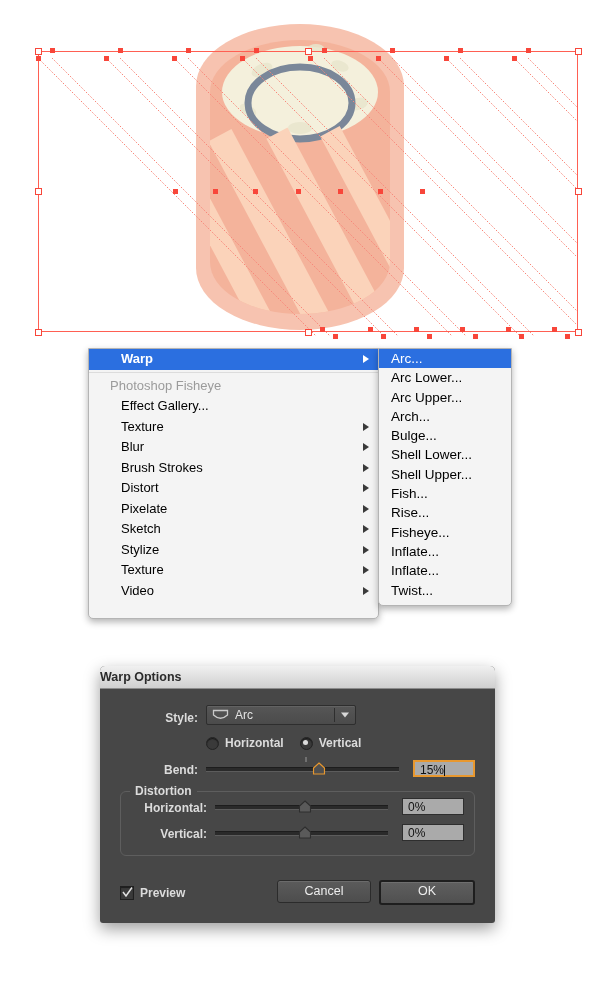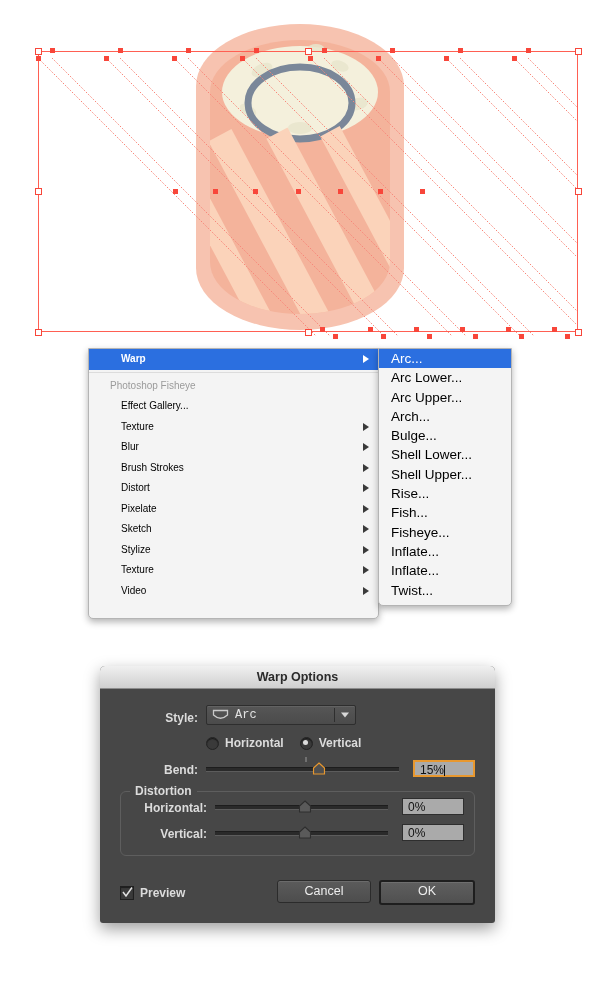--- a/index.html
+++ b/index.html
@@ -18,21 +18,21 @@
   .selbox{position:absolute;left:38px;top:51px;width:540px;height:281px;
           border:1px solid #ff5f52;box-sizing:border-box;pointer-events:none;}
   .handle{position:absolute;width:7px;height:7px;background:#ffffff;border:1px solid #f8463a;box-sizing:border-box;}
   .meshpt{position:absolute;width:5px;height:5px;background:#f8463a;}
 
   
   #menu{
     position:absolute;left:88px;top:348px;width:289px;
     background:#f4f4f4;border:1px solid #b4b4b4;border-radius:0 0 5px 5px;
     box-shadow:0 3px 7px rgba(0,0,0,.30);
-    font-size:10px;color:#000;
+    font-size:13px;color:#000;
     padding-bottom:5px;
   }
   .m-row{position:relative;height:20.5px;line-height:20.5px;padding-left:32px;
          white-space:nowrap;box-sizing:border-box;}
   .m-row.sel{background:#2b6fe0;color:#fff;font-weight:bold;}
   .m-head{color:#9b9b9b;padding-left:21px;}
   .m-sep{height:1px;background:#dcdcdc;margin:2px 0 3px 0;}
   .m-arrow{position:absolute;right:9px;top:50%;transform:translateY(-50%);
            width:0;height:0;border-left:6px solid #3a3a3a;
            border-top:4.5px solid transparent;border-bottom:4.5px solid transparent;}
@@ -49,37 +49,37 @@
   .s-row{height:19.3px;line-height:19.3px;padding-left:12px;white-space:nowrap;}
   .s-row.sel{background:#2b6fe0;color:#fff;}
 
   
   #dialog{
     position:absolute;left:100px;top:666px;width:395px;
     background:#474747;border-radius:5px 5px 3px 3px;
     box-shadow:0 6px 16px rgba(0,0,0,.38);
     font-size:12px;color:#d6d6d6;overflow:hidden;
   }
-  #titlebar{height:22px;line-height:22px;text-align:center;
+  #titlebar{height:22px;line-height:22px;
     background:linear-gradient(#f0f0f0,#cfcfcf);
     border-bottom:1px solid #8c8c8c;color:#2b2b2b;font-size:12.5px;font-weight:bold;}
   #dlgbody{padding:16px 20px 18px 20px;}
 
   .row{display:flex;align-items:flex-end;margin-bottom:11px;}
   .lbl{width:78px;text-align:right;padding-right:8px;font-weight:bold;color:#dcdcdc;font-size:12px;}
 
   
   .select{
     flex:0 0 148px;height:18px;display:flex;align-items:center;
     background:linear-gradient(#565656,#4b4b4b);
     border:1px solid #2e2e2e;border-radius:2px;position:relative;
     box-shadow:inset 0 1px 0 rgba(255,255,255,.08);
   }
   .select .glyph{margin-left:5px;width:17px;height:12px;}
-  .select .stext{margin-left:6px;font-size:12px;color:#e2e2e2;font-family:Liberation Mono, monospace;}
+  .select .stext{margin-left:6px;font-size:12px;color:#e2e2e2;}
   .select .divider{position:absolute;right:20px;top:2px;bottom:2px;width:1px;background:#2e2e2e;}
   .select .caret{position:absolute;right:6px;top:50%;transform:translateY(-50%);
     width:0;height:0;border-left:4.5px solid transparent;border-right:4.5px solid transparent;
     border-top:5px solid #d8d8d8;}
 
   
   .radiorow{display:flex;align-items:center;margin:0 0 10px 86px;}
   .radio{display:flex;align-items:center;margin-right:16px;}
   .rdot{width:11px;height:11px;border-radius:50%;background:#3a3a3a;
     border:1px solid #232323;box-shadow:inset 0 1px 1px rgba(0,0,0,.6);
@@ -288,22 +288,22 @@
 </div>
 
 <div id="submenu">
   <div class="s-row sel"><span>Arc...</span></div>
   <div class="s-row"><span>Arc Lower...</span></div>
   <div class="s-row"><span>Arc Upper...</span></div>
   <div class="s-row"><span>Arch...</span></div>
   <div class="s-row"><span>Bulge...</span></div>
   <div class="s-row"><span>Shell Lower...</span></div>
   <div class="s-row"><span>Shell Upper...</span></div>
+  <div class="s-row"><span>Fish...</span></div>
   <div class="s-row"><span>Rise...</span></div>
-  <div class="s-row"><span>Fish...</span></div>
   <div class="s-row"><span>Fisheye...</span></div>
   <div class="s-row"><span>Inflate...</span></div>
   <div class="s-row"><span>Inflate...</span></div>
   <div class="s-row"><span>Twist...</span></div>
 </div>
 
 <div id="dialog">
   <div id="titlebar">Warp Options</div>
   <div id="dlgbody">
 

